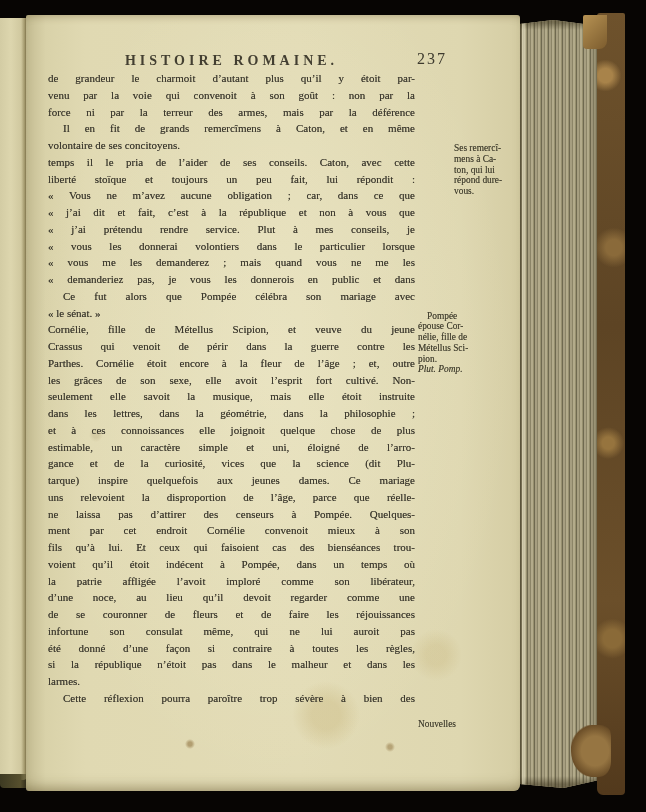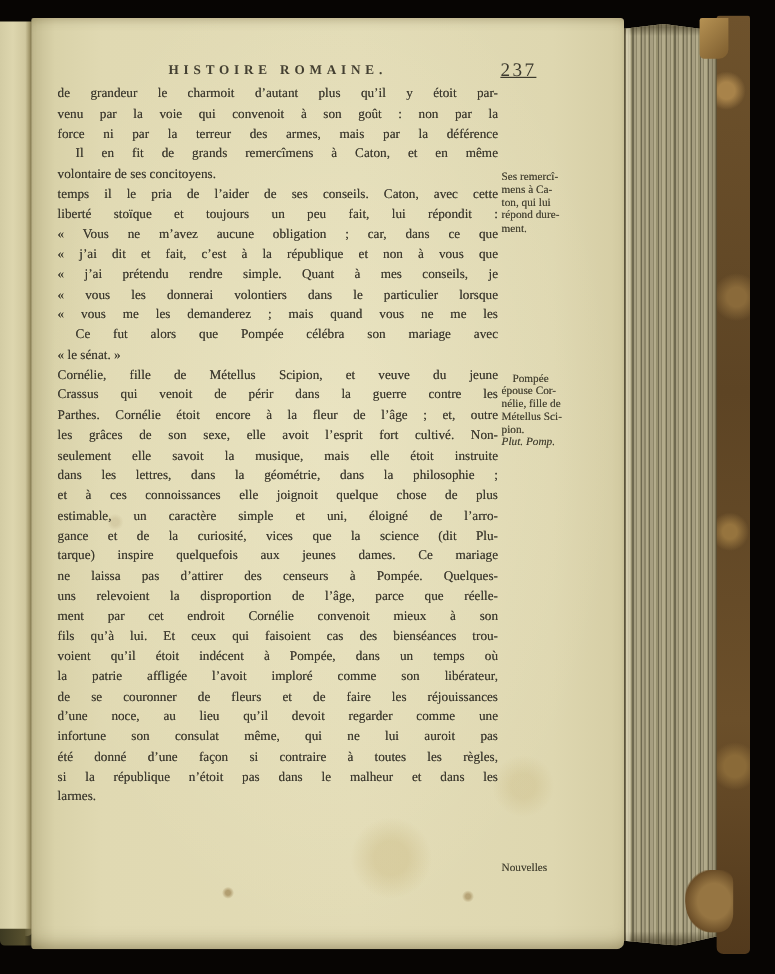--- a/index.html
+++ b/index.html
@@ -30,25 +30,25 @@
       radial-gradient(circle at 70px 420px, rgba(120,90,40,.12) 0 3px, transparent 7px),
       radial-gradient(ellipse at 50% 45%, rgba(255,252,230,.25), transparent 70%),
       linear-gradient(90deg,#c4bc92 0%,#d9d2a9 4%,#e0d9b2 12%,#e2dbb5 55%,#ded7b0 88%,#d5cda4 100%);
     box-shadow:inset 0 -10px 14px -8px rgba(90,75,35,.55), inset 0 8px 10px -8px rgba(90,75,35,.45);
     border-radius:2px 3px 6px 3px;
     color:#3a372c;
   }
   .page-header{position:absolute;left:22px;top:38px;width:367px;height:16px;}
   .running-title{
     position:absolute;left:0;right:0;text-align:center;
-    font-size:11px;letter-spacing:4px;color:#433f31;font-weight:600;
+    font-size:14px;letter-spacing:4px;color:#433f31;font-weight:600;
   }
   .page-number{
     position:absolute;left:343px;top:-3px;width:56px;text-align:right;
-    font-size:16px;color:#3d3a2e;letter-spacing:2px;text-decoration:underline;
+    font-size:16px;color:#3d3a2e;letter-spacing:2px;
   }
   .body-text{position:absolute;left:22px;top:57px;width:367px;}
   .line{
     height:16.75px;font-size:11px;color:#3c392e;
     text-shadow:0 0 .4px rgba(58,55,46,.7);
     overflow:visible;white-space:nowrap;
   }
   .line.just{white-space:normal;text-align:justify;text-align-last:justify;}
   .line.ind{padding-left:15px;}
   .margin-notes{position:absolute;left:392px;top:0;width:100px;}
@@ -109,56 +109,58 @@
     <div class="body-text">
         <div class="line just">de grandeur le charmoit d’autant plus qu’il y étoit par-</div>
         <div class="line just">venu par la voie qui convenoit à son goût : non par la</div>
         <div class="line just">force ni par la terreur des armes, mais par la déférence</div>
         <div class="line just ind">Il en fit de grands remercîmens à Caton, et en même</div>
         <div class="line">volontaire de ses concitoyens.</div>
         <div class="line just">temps il le pria de l’aider de ses conseils. Caton, avec cette</div>
         <div class="line just">liberté stoïque et toujours un peu fait, lui répondit :</div>
         <div class="line just">« Vous ne m’avez aucune obligation ; car, dans ce que</div>
         <div class="line just">« j’ai dit et fait, c’est à la république et non à vous que</div>
-        <div class="line just">« j’ai prétendu rendre simple. Quant à mes conseils, je</div>
+        <div class="line just">« j’ai prétendu rendre service. Plut à mes conseils, je</div>
         <div class="line just">« vous les donnerai volontiers dans le particulier lorsque</div>
         <div class="line just">« vous me les demanderez ; mais quand vous ne me les</div>
+        <div class="line just">« demanderiez pas, je vous les donnerois en public et dans</div>
         <div class="line just ind">Ce fut alors que Pompée célébra son mariage avec</div>
         <div class="line">« le sénat. »</div>
         <div class="line just">Cornélie, fille de Métellus Scipion, et veuve du jeune</div>
         <div class="line just">Crassus qui venoit de périr dans la guerre contre les</div>
         <div class="line just">Parthes. Cornélie étoit encore à la fleur de l’âge ; et, outre</div>
         <div class="line just">les grâces de son sexe, elle avoit l’esprit fort cultivé. Non-</div>
         <div class="line just">seulement elle savoit la musique, mais elle étoit instruite</div>
         <div class="line just">dans les lettres, dans la géométrie, dans la philosophie ;</div>
         <div class="line just">et à ces connoissances elle joignoit quelque chose de plus</div>
         <div class="line just">estimable, un caractère simple et uni, éloigné de l’arro-</div>
         <div class="line just">gance et de la curiosité, vices que la science (dit Plu-</div>
         <div class="line just">tarque) inspire quelquefois aux jeunes dames. Ce mariage</div>
+        <div class="line just">uns relevoient la disproportion de l’âge, parce que réelle-</div>
         <div class="line just">ne laissa pas d’attirer des censeurs à Pompée. Quelques-</div>
-        <div class="line just">uns relevoient la disproportion de l’âge, parce que réelle-</div>
         <div class="line just">ment par cet endroit Cornélie convenoit mieux à son</div>
         <div class="line just">fils qu’à lui. Et ceux qui faisoient cas des bienséances trou-</div>
         <div class="line just">voient qu’il étoit indécent à Pompée, dans un temps où</div>
         <div class="line just">la patrie affligée l’avoit imploré comme son libérateur,</div>
+        <div class="line just">d’une noce, au lieu qu’il devoit regarder comme une</div>
         <div class="line just">de se couronner de fleurs et de faire les réjouissances</div>
-        <div class="line just">d’une noce, au lieu qu’il devoit regarder comme une</div>
         <div class="line just">infortune son consulat même, qui ne lui auroit pas</div>
         <div class="line just">été donné d’une façon si contraire à toutes les règles,</div>
         <div class="line just">si la république n’étoit pas dans le malheur et dans les</div>
         <div class="line">larmes.</div>
+        <div class="line just ind">Cette réflexion pourra paroître trop sévère à bien des</div>
       </div>
 
     <div class="margin-notes">
-        <div class="margin-note" style="top: 128px;">
+        <div class="margin-note" style="top: 128px; margin-left: 36px;">
           <div class="note-line">Ses remercî-</div>
           <div class="note-line">mens à Ca-</div>
           <div class="note-line">ton, qui lui</div>
           <div class="note-line">répond dure-</div>
-          <div class="note-line">ment.</div>
+          <div class="note-line">vous.</div>
         </div>
         <div class="margin-note" style="top: 295.5px;">
           <div class="note-line center">Pompée</div>
           <div class="note-line">épouse Cor-</div>
           <div class="note-line">nélie, fille de</div>
           <div class="note-line">Métellus Sci-</div>
           <div class="note-line">pion.</div>
           <div class="note-line italic">Plut. Pomp.</div>
         </div>
         <div class="margin-note" style="top: 704px;">

